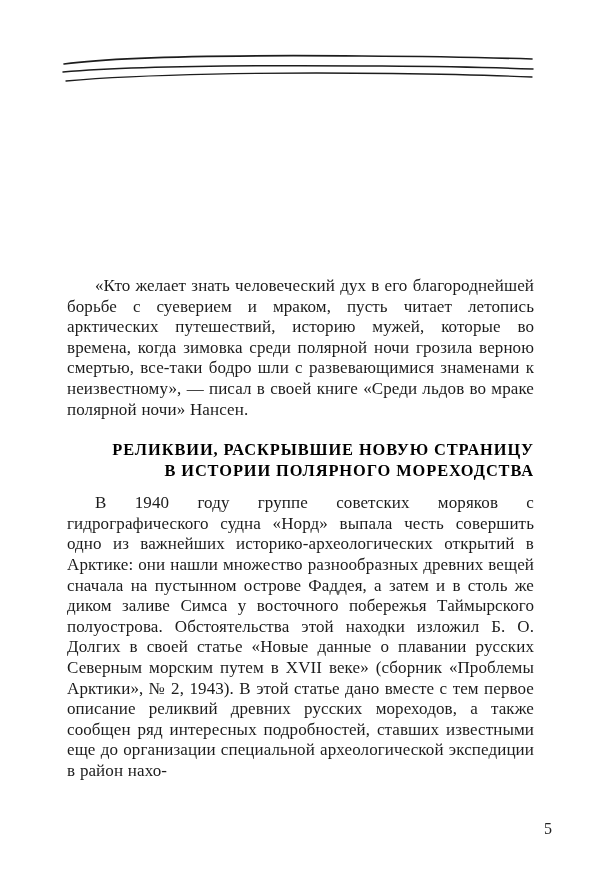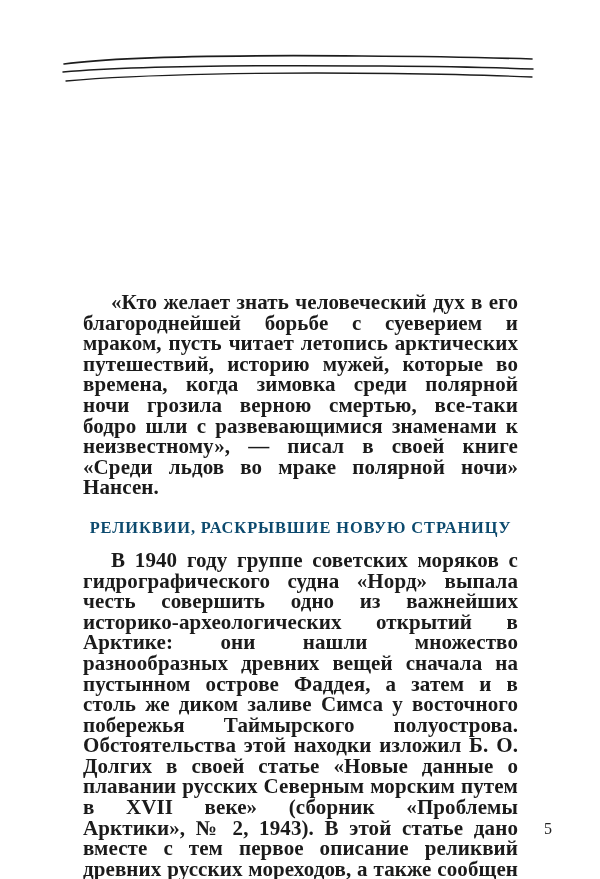--- a/index.html
+++ b/index.html
@@ -29,43 +29,42 @@
 
   
   .column {
     position: absolute;
     left: 67px;
     top: 276px;
     width: 467px;
   }
 
   .para {
-    margin: 16px;
+    margin: 0;
     text-align: justify;
     text-align-last: left;
     text-indent: 28px;
-    font-size: 21px;
+    font-size: 17px;
     line-height: 20.6px;
     letter-spacing: 0.1px;
     word-spacing: 0.4px;
     color: #1b1b1b;
-    font-weight: bold;
   }
 
   .para + .para { margin-top: 0; }
 
   
   .heading {
     margin: 19px 0 12px 0;
-    text-align: center;
+    text-align: right;
     font-weight: bold;
     font-size: 16.4px;
     line-height: 21px;
     letter-spacing: 0.9px;
-    color: #0c4a6e;
+    color: #000000;
   }
   .heading .hline { display: block; white-space: nowrap; }
 
   
   .para.body-after-heading { margin-top: 0; }
 
   
   .folio {
     position: absolute;
     right: 48px;
@@ -97,20 +96,21 @@
     </svg>
   </div>
 
   <div class="column">
 
     <p class="para">«Кто желает знать человеческий дух в его благороднейшей борьбе с суеверием и мраком, пусть читает летопись арктических путешествий, историю мужей, которые во времена, когда зимовка среди полярной ночи грозила верною смертью, все-таки бодро шли с развевающимися знаменами к неизвестному», — писал в своей книге «Среди льдов во мраке полярной ночи» Нансен.</p>
 
 
     <h2 class="heading">
       <span class="hline">РЕЛИКВИИ, РАСКРЫВШИЕ НОВУЮ СТРАНИЦУ</span>
+      <span class="hline">В ИСТОРИИ ПОЛЯРНОГО МОРЕХОДСТВА</span>
     </h2>
 
     <p class="para body-after-heading">В 1940 году группе советских моряков с гидрографического судна «Норд» выпала честь совершить одно из важнейших историко-археологических открытий в Арктике: они нашли множество разнообразных древних вещей сначала на пустынном острове Фаддея, а затем и в столь же диком заливе Симса у восточного побережья Таймырского полуострова. Обстоятельства этой находки изложил Б. О. Долгих в своей статье «Новые данные о плавании русских Северным морским путем в XVII веке» (сборник «Проблемы Арктики», № 2, 1943). В этой статье дано вместе с тем первое описание реликвий древних русских мореходов, а также сообщен ряд интересных подробностей, ставших известными еще до организации специальной археологической экспедиции в район нахо-</p>
 
   </div>
 
   <div class="folio">5</div>
 
   <div class="scan-tint"></div>
 </div>

